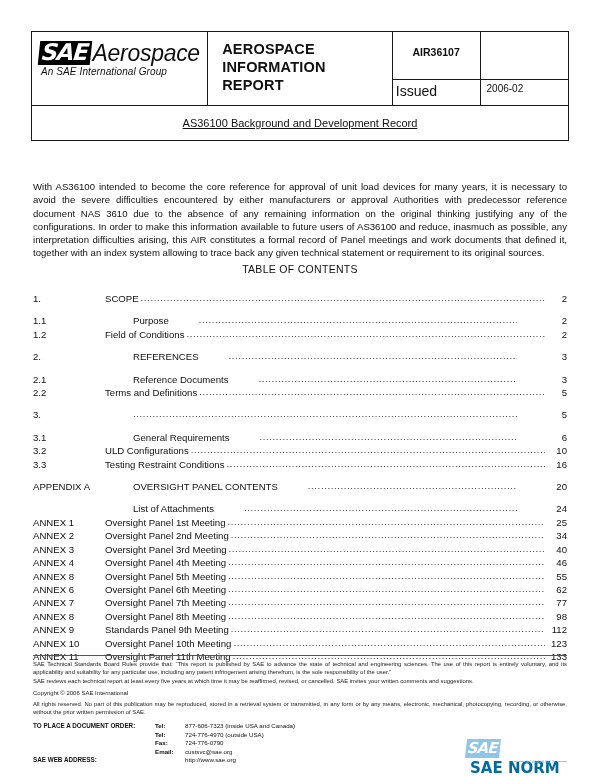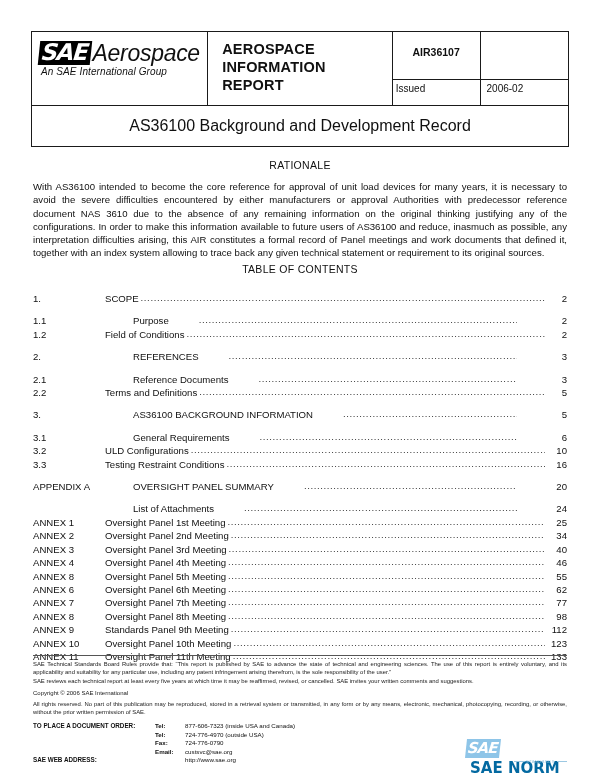--- a/index.html
+++ b/index.html
@@ -90,32 +90,33 @@
     text-align: center;
     font-weight: bold;
     font-size: 10.5px;
     padding: 14px 0 0 0 !important;
     height: 33px;
   }
   .cell-blank {
     width: 92px;
   }
   .cell-issued-label {
-    font-size: 10px;
+    font-size: 14px;
     padding: 3px 0 3px 3px !important;
     height: 19px;
   }
   .cell-issued-val {
     font-size: 10px;
     padding: 3px 0 3px 6px !important;
   }
   .cell-subtitle {
     text-align: center;
-    font-size: 16px;
+    font-size: 11px;
     padding: 11px 0 11px 0 !important;
+    text-decoration: underline;
   }
 
   
   .section-head {
     position: absolute;
     width: 538px;
     left: 31px;
     text-align: center;
     font-size: 10.5px;
     letter-spacing: 0.3px;
@@ -291,21 +292,20 @@
     <tr>
       <td class="cell-issued-label">Issued</td>
       <td class="cell-issued-val">2006-02</td>
     </tr>
     <tr>
       <td class="cell-subtitle" colspan="4">AS36100 Background and Development Record</td>
     </tr>
   </tbody>
     </table>
 
-  <div class="section-head" id="rationale-head">RATIONALE</div>
   <div class="rationale-body">With AS36100 intended to become the core reference for approval of unit load devices for many years, it is necessary to avoid the severe difficulties encountered by either manufacturers or approval Authorities with predecessor reference document NAS 3610 due to the absence of any remaining information on the original thinking justifying any of the configurations. In order to make this information available to future users of AS36100 and reduce, inasmuch as possible, any interpretation difficulties arising, this AIR constitutes a formal record of Panel meetings and work documents that defined it, together with an index system allowing to trace back any given technical statement or requirement to its original sources.</div>
 
   <div class="section-head" id="toc-head">TABLE OF CONTENTS</div>
   <div class="toc" id="toc-list">
       <div class="toc-row">
         <span class="toc-num">1.</span>
         <span class="toc-title">SCOPE</span>
         <span class="toc-dots">...............................................................................................................................................................................................................................................</span>
         <span class="toc-page">2</span>
       </div>
@@ -334,21 +334,20 @@
         <span class="toc-page">3</span>
       </div>
       <div class="toc-row">
         <span class="toc-num">2.2</span>
         <span class="toc-title">Terms and Definitions</span>
         <span class="toc-dots">...............................................................................................................................................................................................................................................</span>
         <span class="toc-page">5</span>
       </div>
       <div class="toc-row gap">
         <span class="toc-num">3.</span>
-        <span class="toc-title">AS36100 BACKGROUND INFORMATION</span>
         <span class="toc-dots">...............................................................................................................................................................................................................................................</span>
         <span class="toc-page">5</span>
       </div>
       <div class="toc-row gap">
         <span class="toc-num">3.1</span>
         <span class="toc-title">General Requirements</span>
         <span class="toc-dots">...............................................................................................................................................................................................................................................</span>
         <span class="toc-page">6</span>
       </div>
       <div class="toc-row">
@@ -358,21 +357,21 @@
         <span class="toc-page">10</span>
       </div>
       <div class="toc-row">
         <span class="toc-num">3.3</span>
         <span class="toc-title">Testing Restraint Conditions</span>
         <span class="toc-dots">...............................................................................................................................................................................................................................................</span>
         <span class="toc-page">16</span>
       </div>
       <div class="toc-row gap">
         <span class="toc-num">APPENDIX A</span>
-        <span class="toc-title">OVERSIGHT PANEL SUMMARY</span>
+        <span class="toc-title">OVERSIGHT PANEL CONTENTS</span>
         <span class="toc-dots">...............................................................................................................................................................................................................................................</span>
         <span class="toc-page">20</span>
       </div>
       <div class="toc-row gap">
         <span class="toc-num"></span>
         <span class="toc-title">List of Attachments</span>
         <span class="toc-dots">...............................................................................................................................................................................................................................................</span>
         <span class="toc-page">24</span>
       </div>
       <div class="toc-row">

